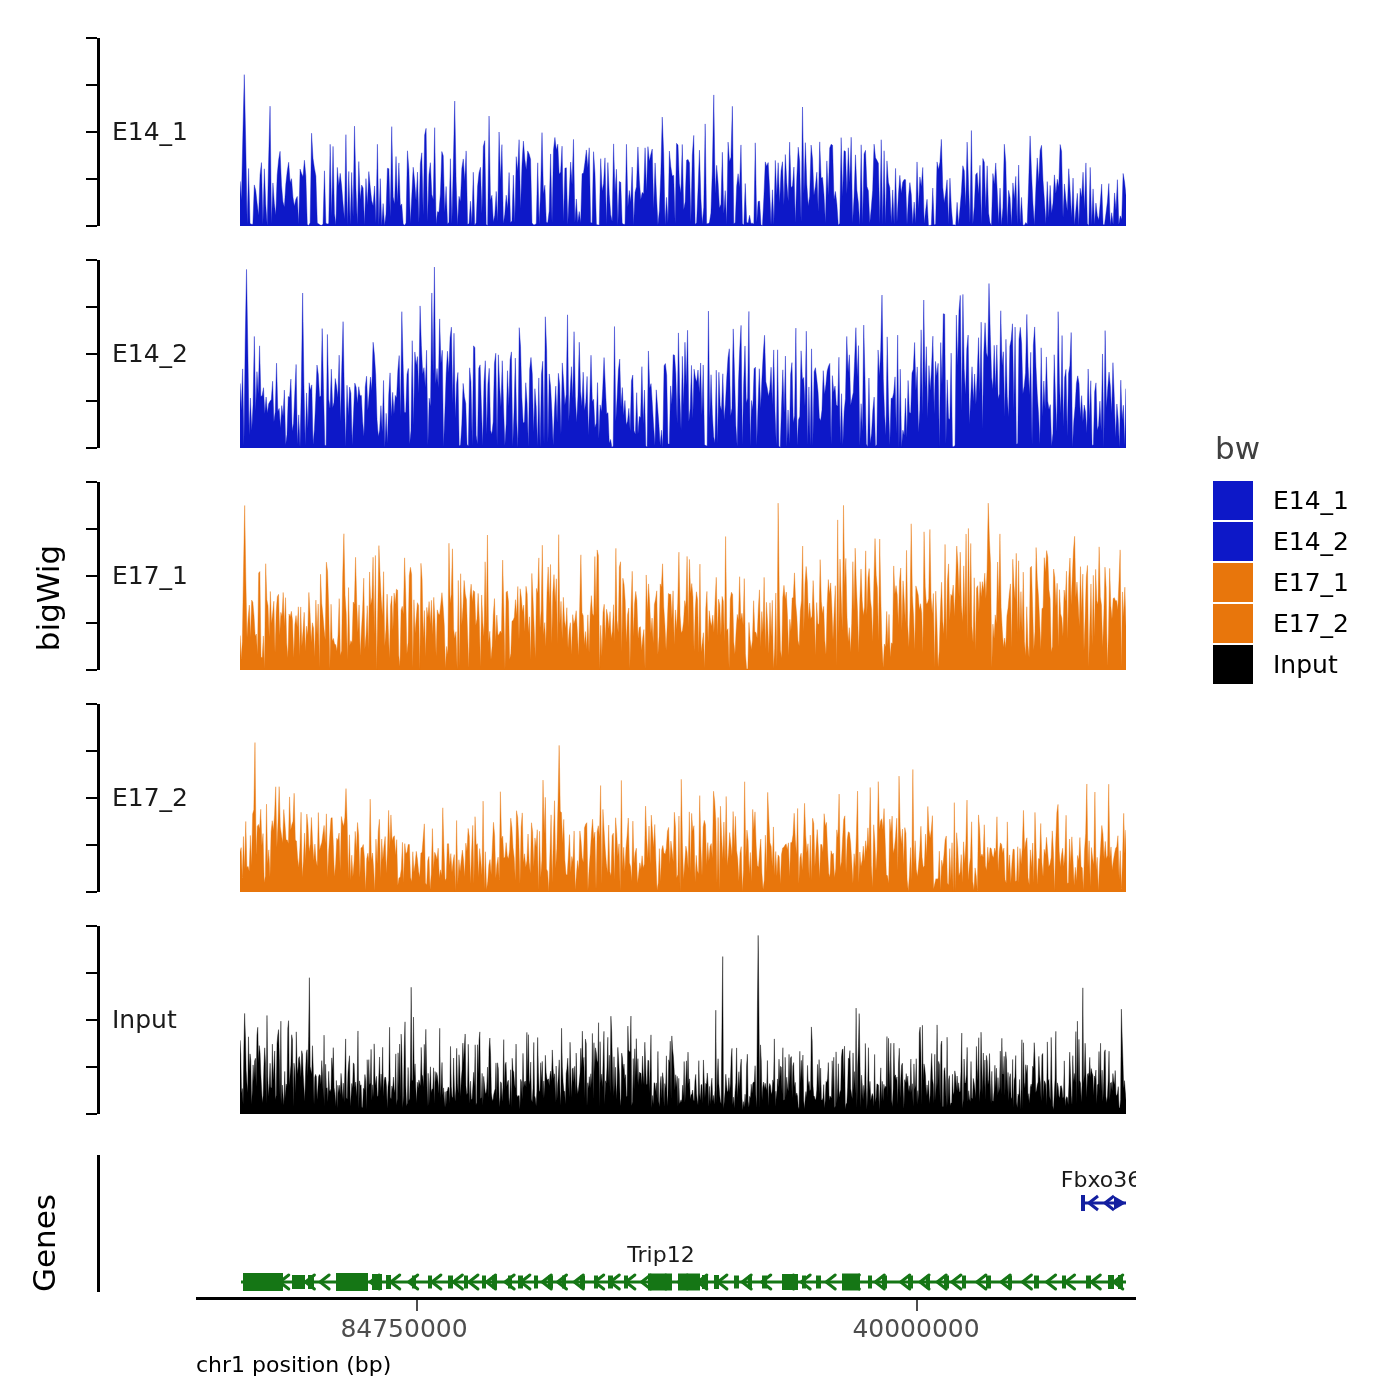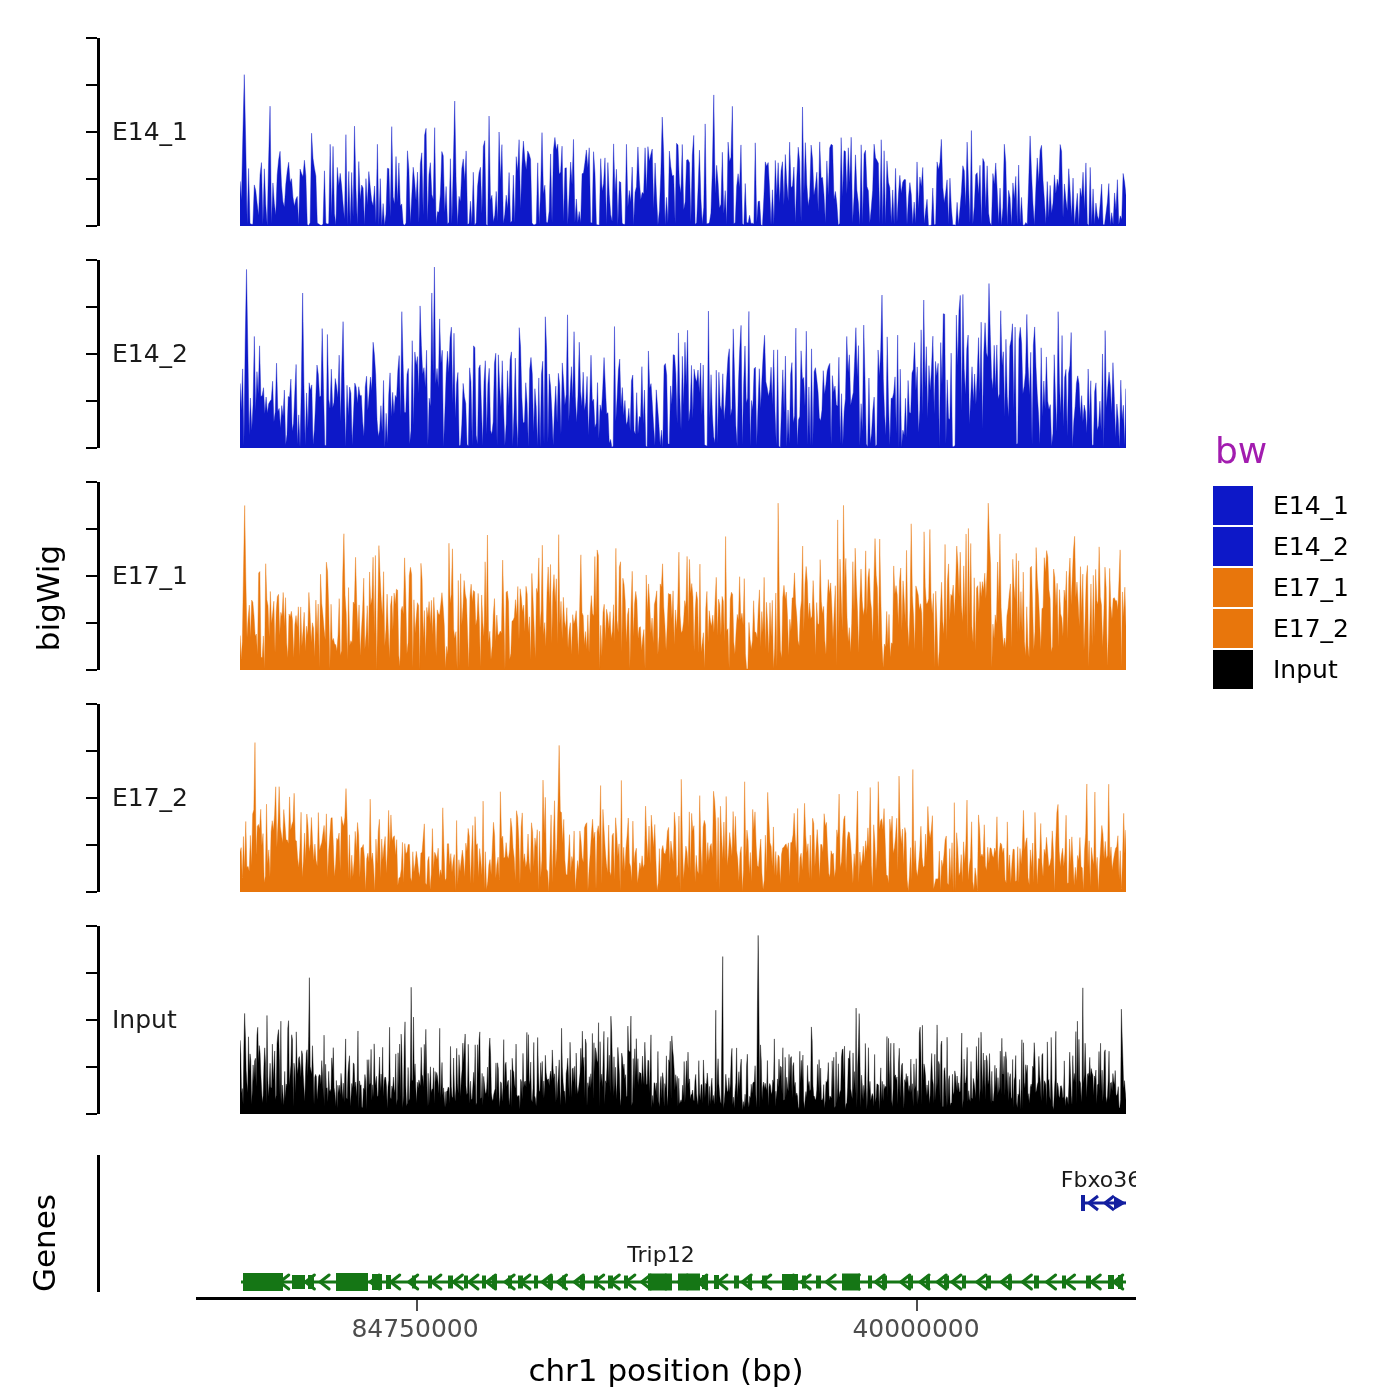--- a/index.html
+++ b/index.html
@@ -41,25 +41,25 @@
     position:absolute;left:97px;top:0;width:3px;height:137px;background:#000;
   }
   .gene-svg{position:absolute;left:196px;top:0;width:940px;height:150px;}
 
   
   .xaxis-line{position:absolute;left:196px;top:1297px;width:940px;height:3px;background:#000;}
   .xtick{position:absolute;width:2px;height:11px;background:#4d4d4d;top:1300px;}
   .xticklabel{position:absolute;top:1314px;font-size:25px;color:#4d4d4d;
               text-align:center;width:200px;white-space:nowrap;}
   .xaxis-title{position:absolute;top:1352px;left:196px;width:940px;
-               text-align:center;font-size:31px;color:#000;}
+               text-align:left;font-size:22px;color:#000;}
 
   
   .legend{position:absolute;left:1213px;top:430px;}
-  .legend-title{font-size:36px;color:#a21caf;margin:0 0 14px 2px;}
+  .legend-title{font-size:31px;color:#404040;margin:0 0 14px 2px;}
   .legend-row{display:flex;align-items:center;height:41px;}
   .legend-swatch{width:40px;height:39px;flex:0 0 40px;}
   .legend-label{font-size:25px;color:#000;margin-left:20px;white-space:nowrap;}
 </style>
 </head>
 <body>
 
 <div class="plot-root">
 
   <div class="axis-title-y">bigWig</div>
@@ -241,21 +241,21 @@
           <path d="M909,48 l9,-7 M909,48 l9,7" stroke="#131fa0" stroke-width="3" fill="none"></path>
           <path d="M918,41 L930,48 L918,55 Z" fill="#131fa0"></path>
         </g>
         <text x="905" y="32" fill="#1a1a1a" font-size="22" font-family="DejaVu Sans, Liberation Sans, sans-serif" text-anchor="middle">Fbxo36</text>
       </svg>
   </div>
 
   <div class="xaxis-line"></div>
   <div id="xticks">
       <div class="xtick" style="left: 416px;"></div>
-      <div class="xticklabel" style="left: 315px;">84750000</div>
+      <div class="xticklabel" style="left: 304px;">84750000</div>
       <div class="xtick" style="left: 916px;"></div>
       <div class="xticklabel" style="left: 816px;">40000000</div>
     </div>
   <div class="xaxis-title">chr1 position (bp)</div>
 
   <div class="legend">
     <div class="legend-title">bw</div>
     <div id="legend-items">
         <div class="legend-row">
           <div class="legend-swatch" style="background: rgb(13, 24, 200);"></div>

